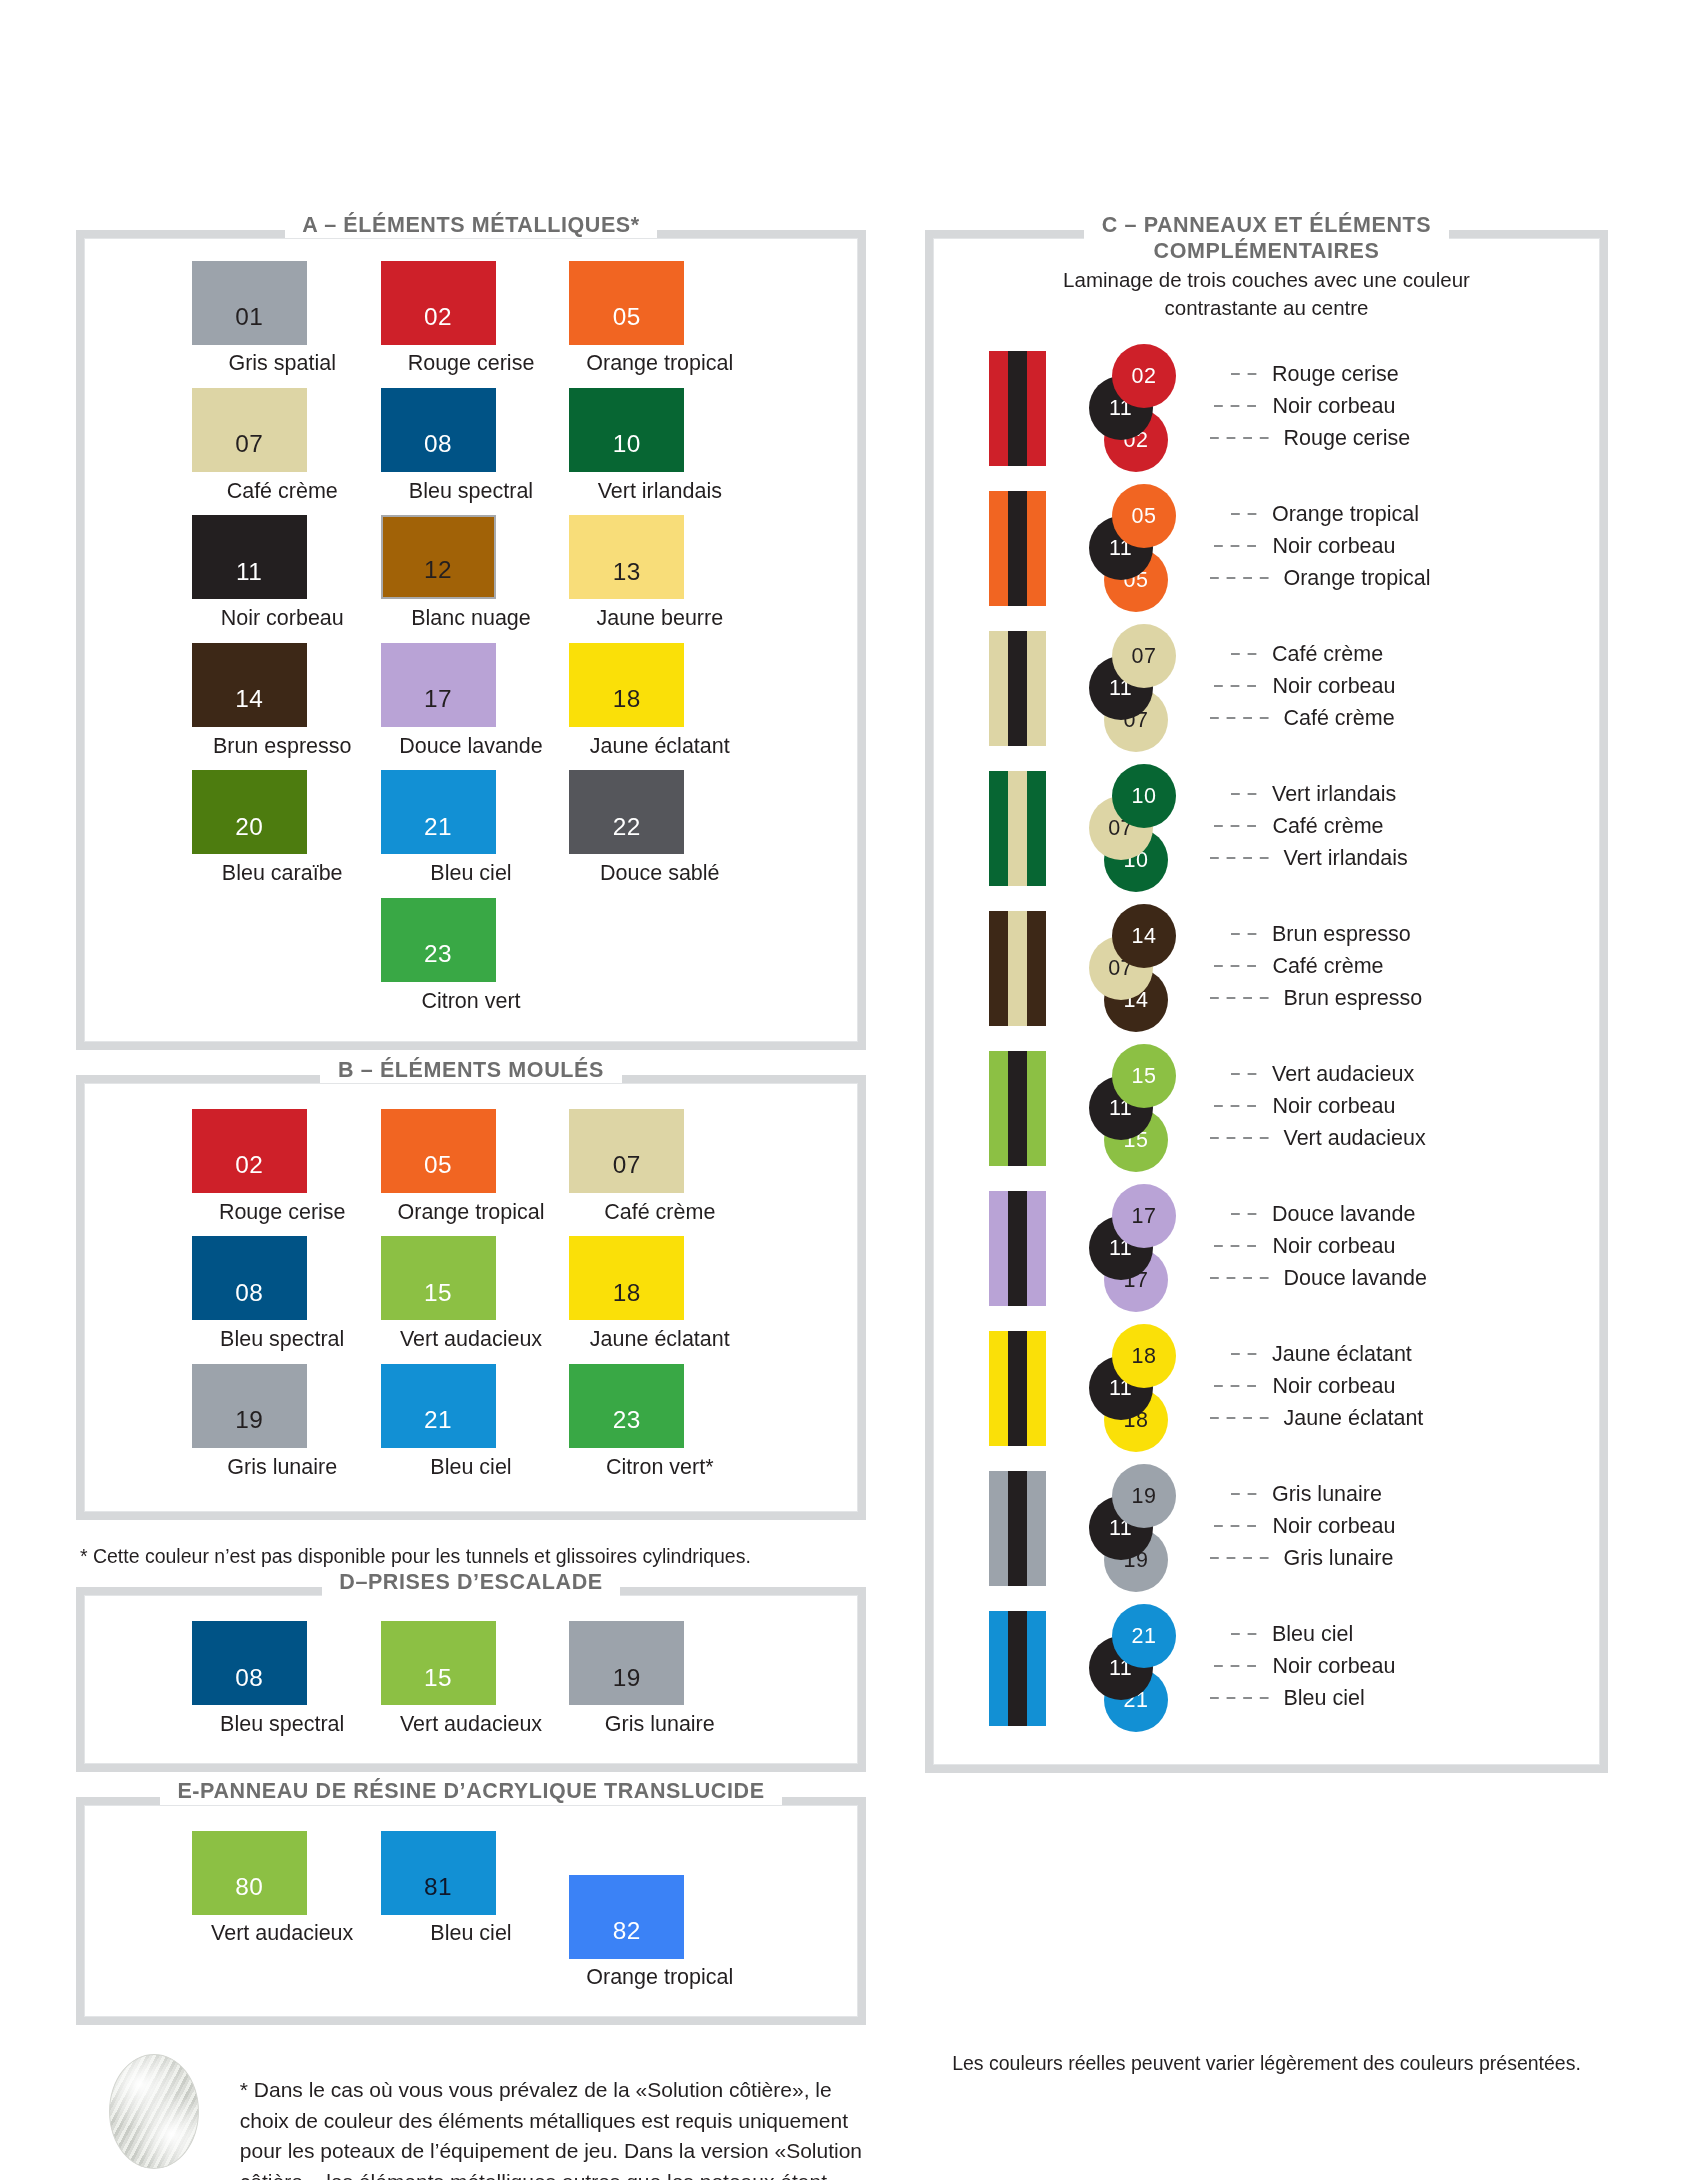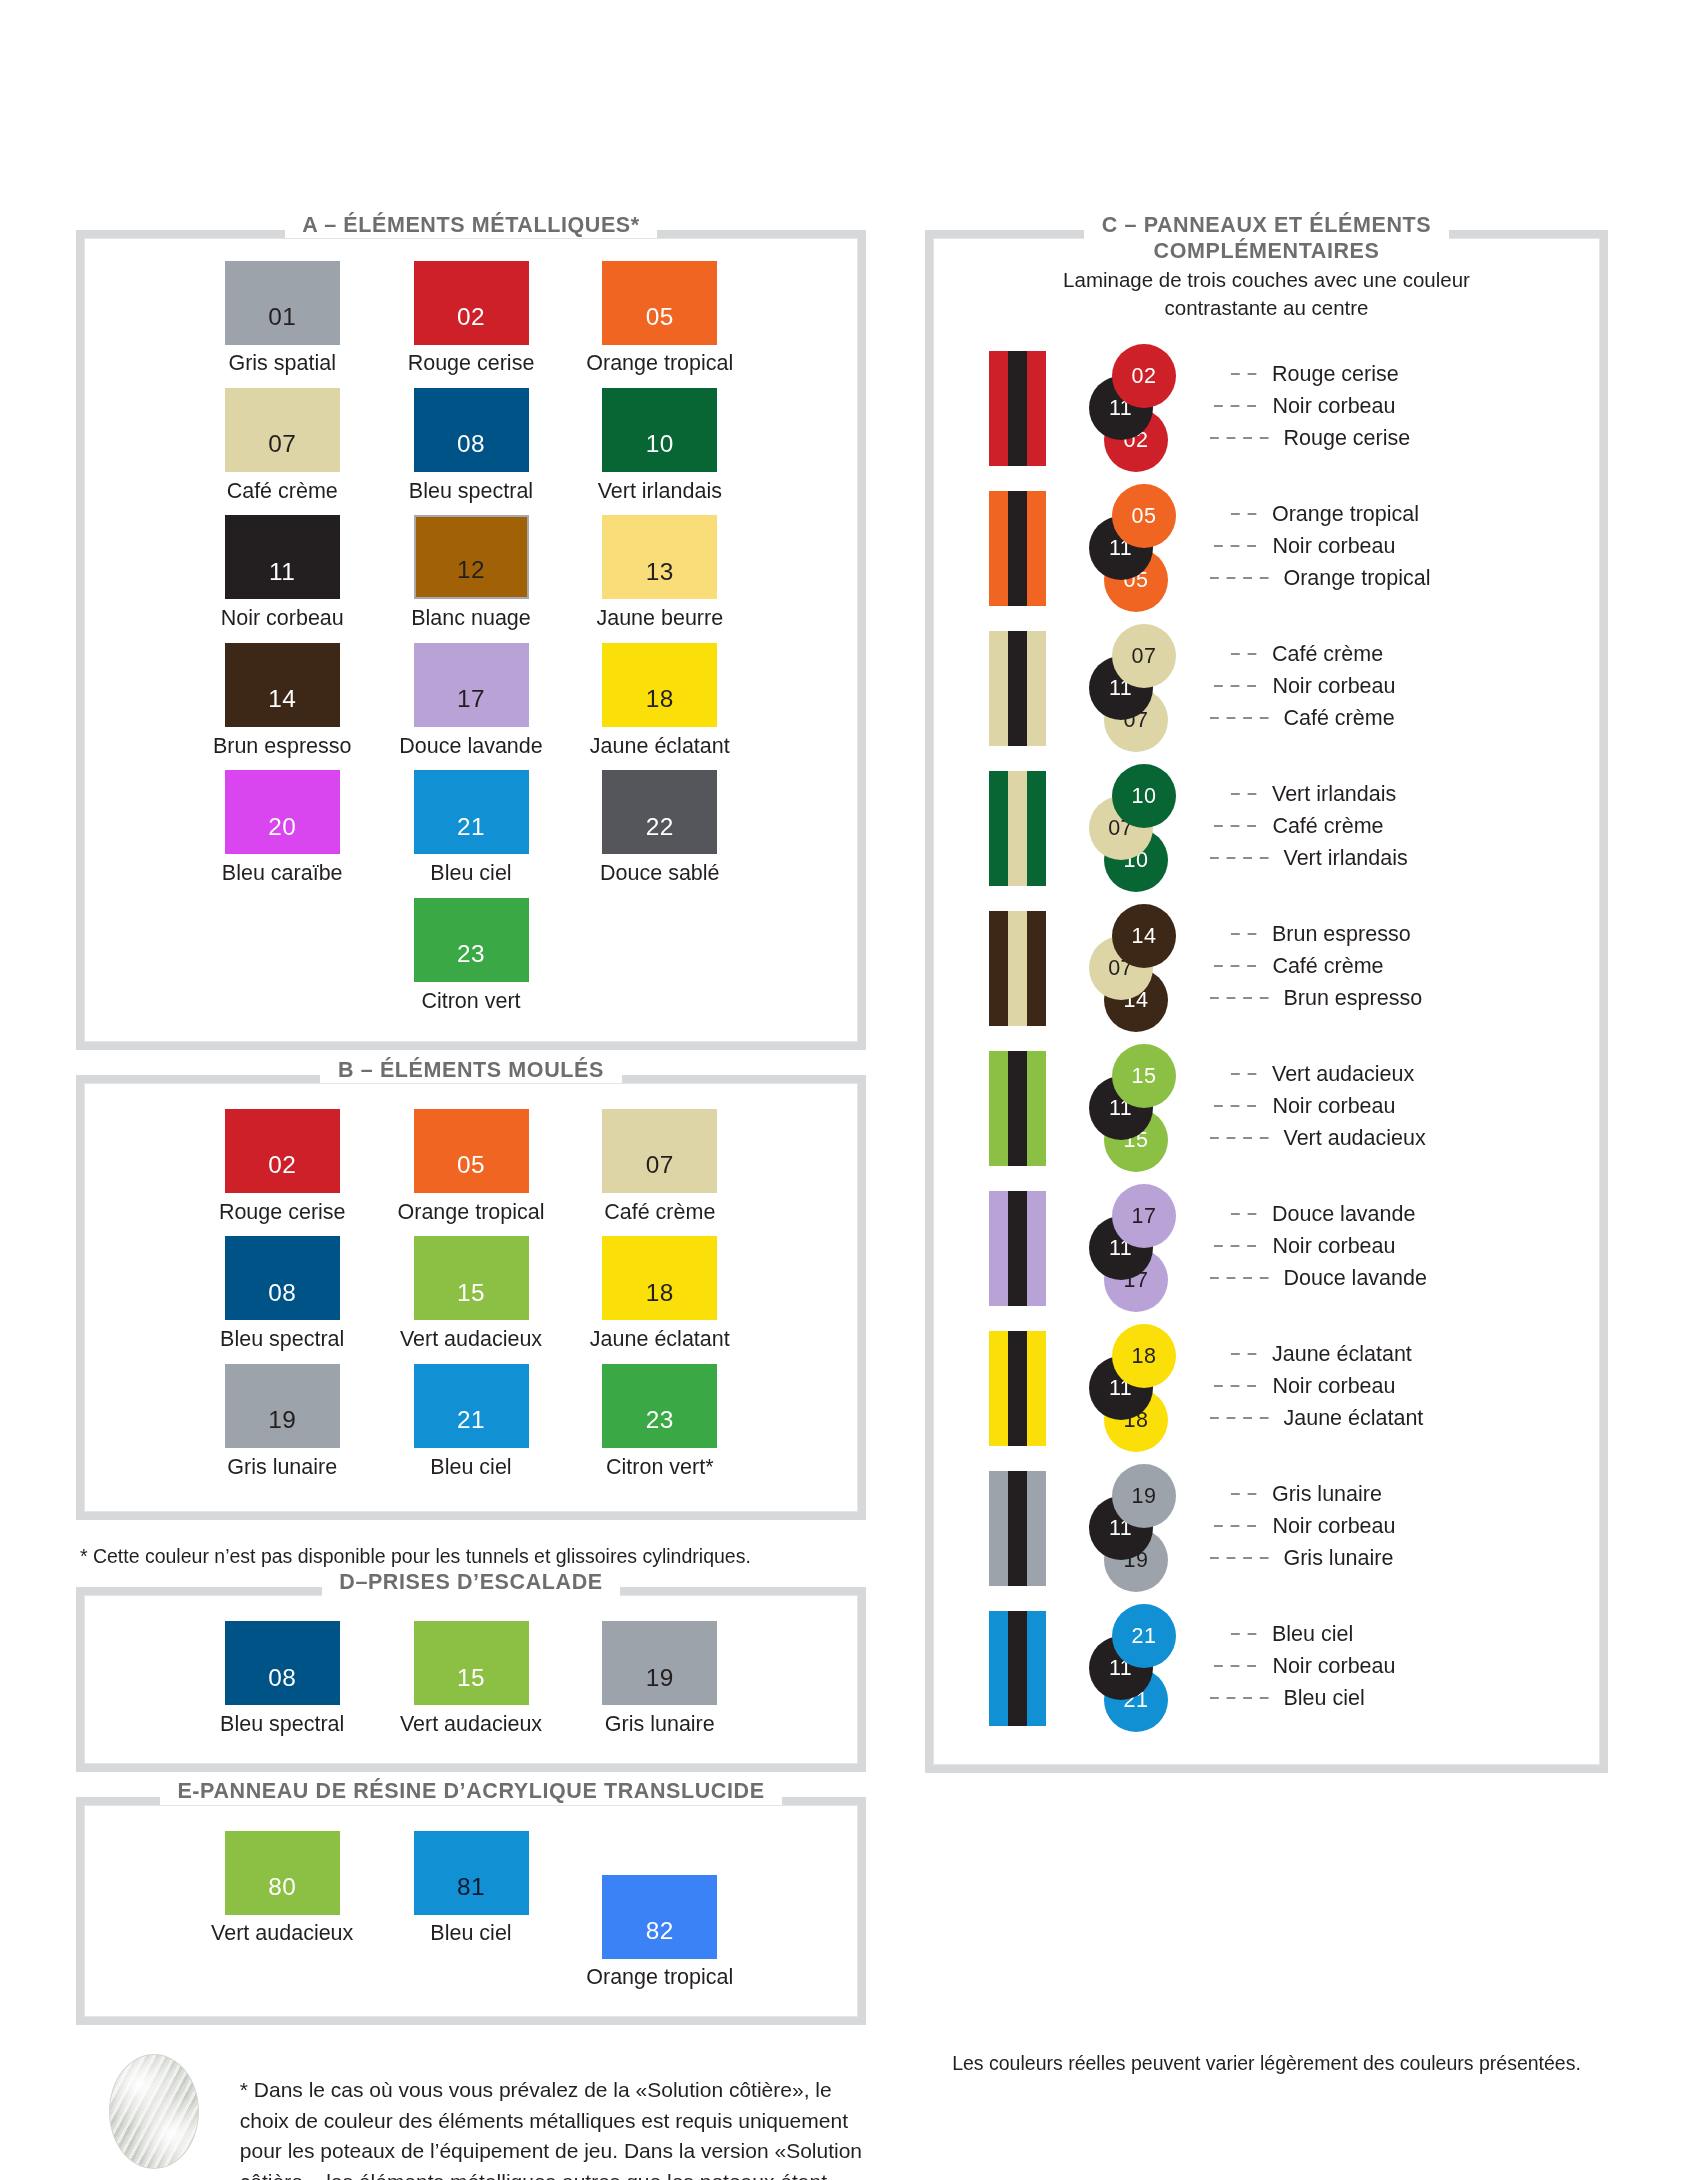--- a/index.html
+++ b/index.html
@@ -54,21 +54,21 @@
   .section-head .title-text {
     background: #ffffff; padding: 0 17.6px;
     font-size: 21.5px; font-weight: bold; letter-spacing: 0.6px;
     color: #6E6E6E; text-align: center; line-height: 1.25;
   }
 
   
   .swatch-grid { display: flex; flex-wrap: wrap; justify-content: center; }
   .swatch-cell {
     width: 168px; padding: 0; margin: 0 3.9px 3.9px 3.9px;
-    display: flex; flex-direction: column; align-items: center;
+    display: flex; flex-direction: column; 
   }
   .swatch-box {
     width: 115px; height: 84px;
     display: flex; align-items: flex-end; justify-content: center;
     padding-bottom: 13.7px;
     font-size: 24.4px; letter-spacing: 0.5px;
   }
   .swatch-box.outlined { border: 2px solid #A7A9AC; width:115px; height:84px; }
   .swatch-label {
     font-size: 21.5px; color: #231F20; margin-top: 6.8px; white-space: nowrap;
@@ -220,21 +220,21 @@
               </div>
               <div class="swatch-cell">
                 <div class="swatch-box" style="background: rgb(185, 163, 214); color: rgb(35, 31, 32);">17</div>
                 <div class="swatch-label">Douce lavande</div>
               </div>
               <div class="swatch-cell">
                 <div class="swatch-box" style="background: rgb(250, 224, 8); color: rgb(35, 31, 32);">18</div>
                 <div class="swatch-label">Jaune éclatant</div>
               </div>
               <div class="swatch-cell">
-                <div class="swatch-box" style="background: #d946ef; color: rgb(255, 255, 255);">20</div>
+                <div class="swatch-box" style="background: #4d7c0f; color: rgb(255, 255, 255);">20</div>
                 <div class="swatch-label">Bleu caraïbe</div>
               </div>
               <div class="swatch-cell">
                 <div class="swatch-box" style="background: rgb(18, 144, 212); color: rgb(255, 255, 255);">21</div>
                 <div class="swatch-label">Bleu ciel</div>
               </div>
               <div class="swatch-cell">
                 <div class="swatch-box" style="background: rgb(85, 86, 91); color: rgb(255, 255, 255);">22</div>
                 <div class="swatch-label">Douce sablé</div>
               </div>

